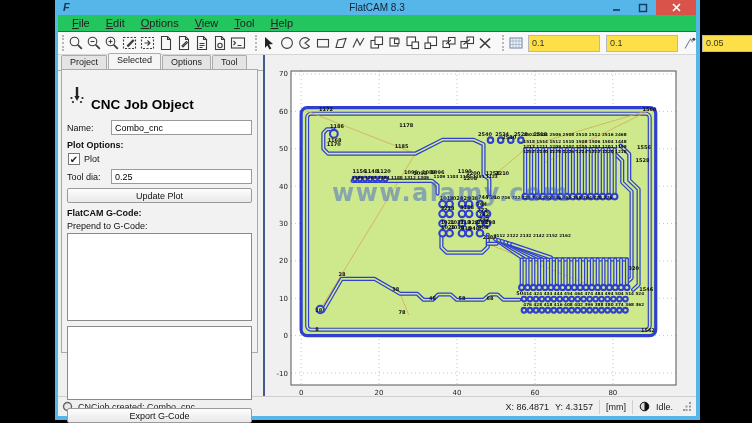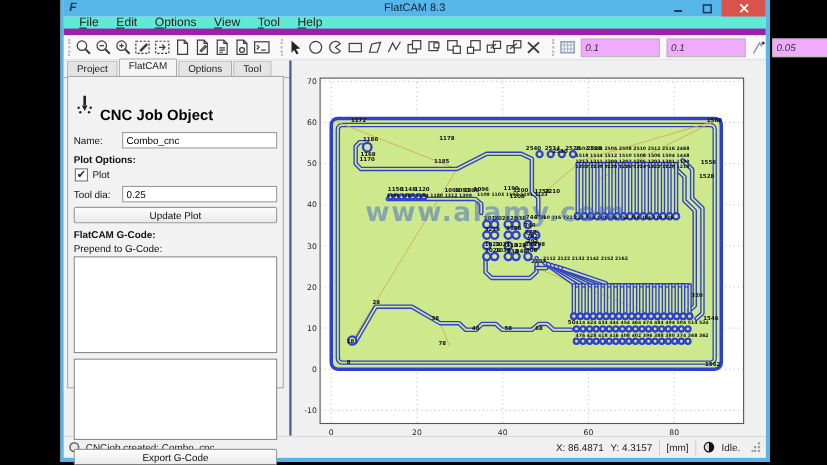--- a/index.html
+++ b/index.html
@@ -9,33 +9,33 @@
           background:#f0f0f0;border:3px solid #57b6e9;border-top:none;border-bottom-width:4px;border-right-width:4px;}
   
   .titlebar{height:15px;background:#57b6e9;display:flex;align-items:center;position:relative;}
   .tb-logo{font-weight:bold;font-style:italic;color:#173a55;font-size:11px;line-height:11px;padding:0 5px;}
   .tb-title{position:absolute;left:0;right:0;text-align:center;font-size:10px;color:#123;}
   .tb-ctrls{margin-left:auto;display:flex;align-items:center;height:15px;position:relative;z-index:2;}
   .tb-btn{width:26px;height:15px;display:flex;align-items:center;justify-content:center;cursor:default;}
   .tb-btn svg{display:block;}
   .tb-close{width:40px;background:#d9534a;}
   
-  .menubar{height:17px;background:#5eead4;border-bottom:6px solid #a21caf;display:flex;align-items:center;
+  .menubar{height:17px;background:#22c55e;border-bottom:1px solid #a21caf;display:flex;align-items:center;
            font-size:11px;color:#222;padding-left:6px;box-sizing:border-box;}
   .menu-item{padding:1px 8px;}
   .menu-item u{text-decoration:underline;}
   
   .toolbar{height:23px;background:#f8f8f8;border-bottom:1px solid #d6d6d6;display:flex;align-items:center;
            box-sizing:border-box;padding-left:2px;}
   .tgrip{width:5px;height:16px;border-left:2px dotted #b9b9b9;margin:0 3px 0 2px;}
   .tsep{width:1px;height:18px;background:#d8d8d8;margin:0 3px;}
   .tbtn{width:19px;height:19px;border:none;background:transparent;padding:1px;display:flex;align-items:center;
         justify-content:center;}
   .tbtn svg{stroke:#3c3c3c;fill:none;stroke-width:1.1;}
-  .tfield{height:15px;border:1px solid #b8b8b8;background:#f0abfc;font-size:9px;color:#333;padding:0 3px;margin:0 3px;font-style:italic;}
+  .tfield{height:15px;border:1px solid #b8b8b8;background:#fde047;font-size:9px;color:#333;padding:0 3px;margin:0 3px;}
   
   .content{position:relative;height:341px;background:#f0f0f0;}
   .leftpanel{position:absolute;left:0;top:0;width:205px;height:300px;background:#f0f0f0;}
   .divider{position:absolute;left:205px;top:0;width:2px;height:341px;background:#44598e;}
   .plotpanel{position:absolute;left:208px;top:0;width:430px;height:341px;background:#f0f0f0;}
   
   .tabbar{display:flex;align-items:flex-end;height:15px;padding-left:3px;border-bottom:1px solid #ababab;}
   .tab{font-size:9px;color:#222;padding:1px 8px 2px 8px;border:1px solid #ababab;border-bottom:none;
        background:#e4e4e4;border-radius:2px 2px 0 0;margin-right:1px;height:11px;}
   .tab.active{background:#f5f5f5;height:13px;position:relative;top:1px;border-bottom:1px solid #f5f5f5;}
@@ -259,21 +259,21 @@
         </svg>
       </button>
     <input class="tfield" style="width: 54px;" type="text" readonly="" value="0.05">
   </div>
 
   <div class="content">
 
     <div class="leftpanel">
       <div class="tabbar">
         <div class="tab">Project</div>
-        <div class="tab active">FlatCAM</div>
+        <div class="tab active">Selected</div>
         <div class="tab">Options</div>
         <div class="tab">Tool</div>
       </div>
 
       <div class="objbox">
         <div class="objhead">
           <svg width="16" height="18">
             <path d="M8 1v9" stroke="#222" stroke-width="2.4"></path>
             <path d="M8 15l-2.6-5h5.2z" fill="#222"></path>
             <circle cx="2.5" cy="12" r="1.1" fill="#222"></circle>

